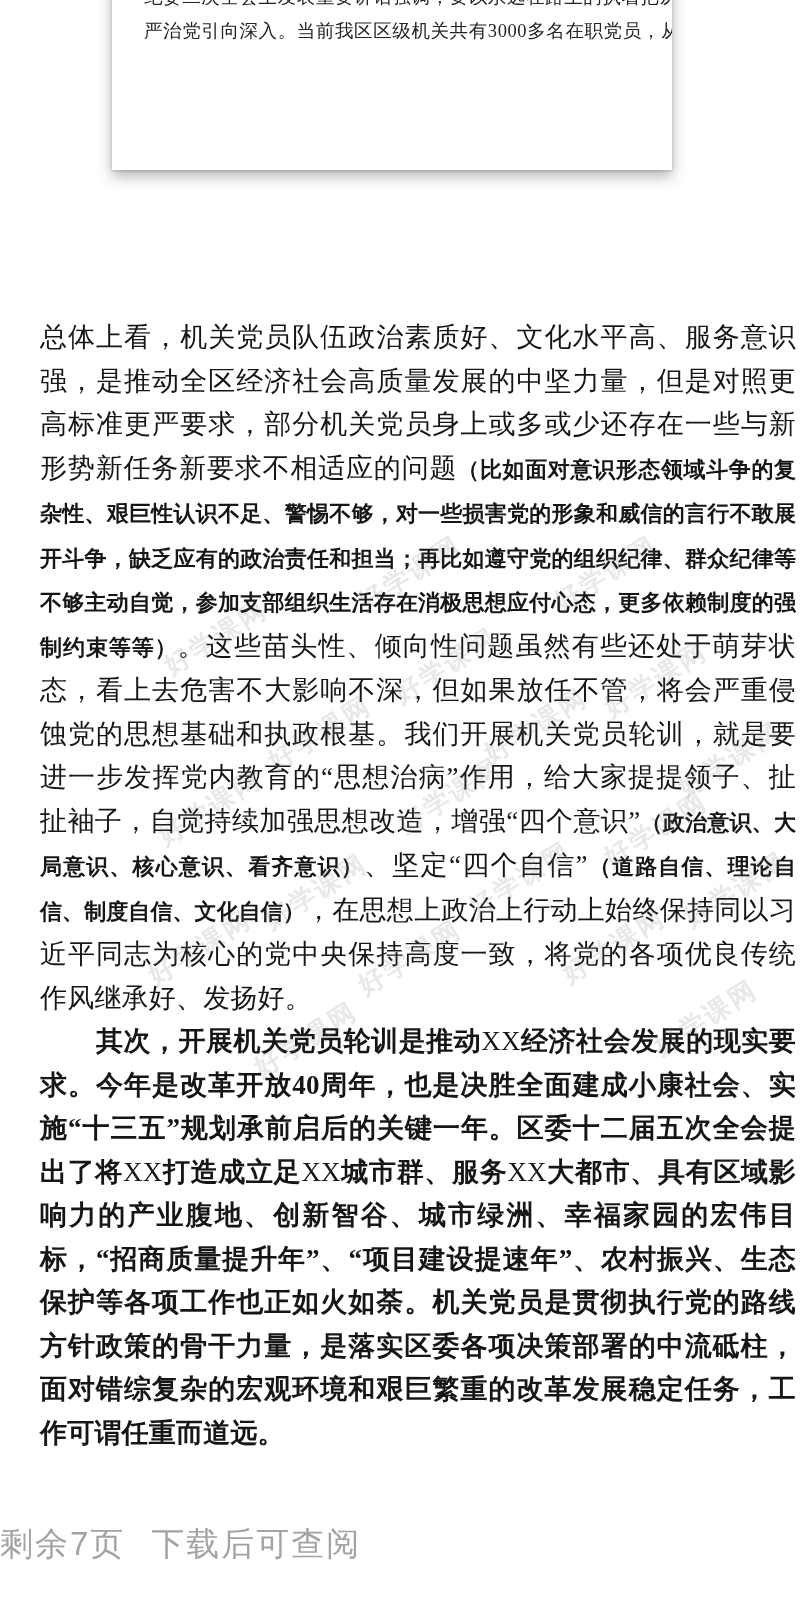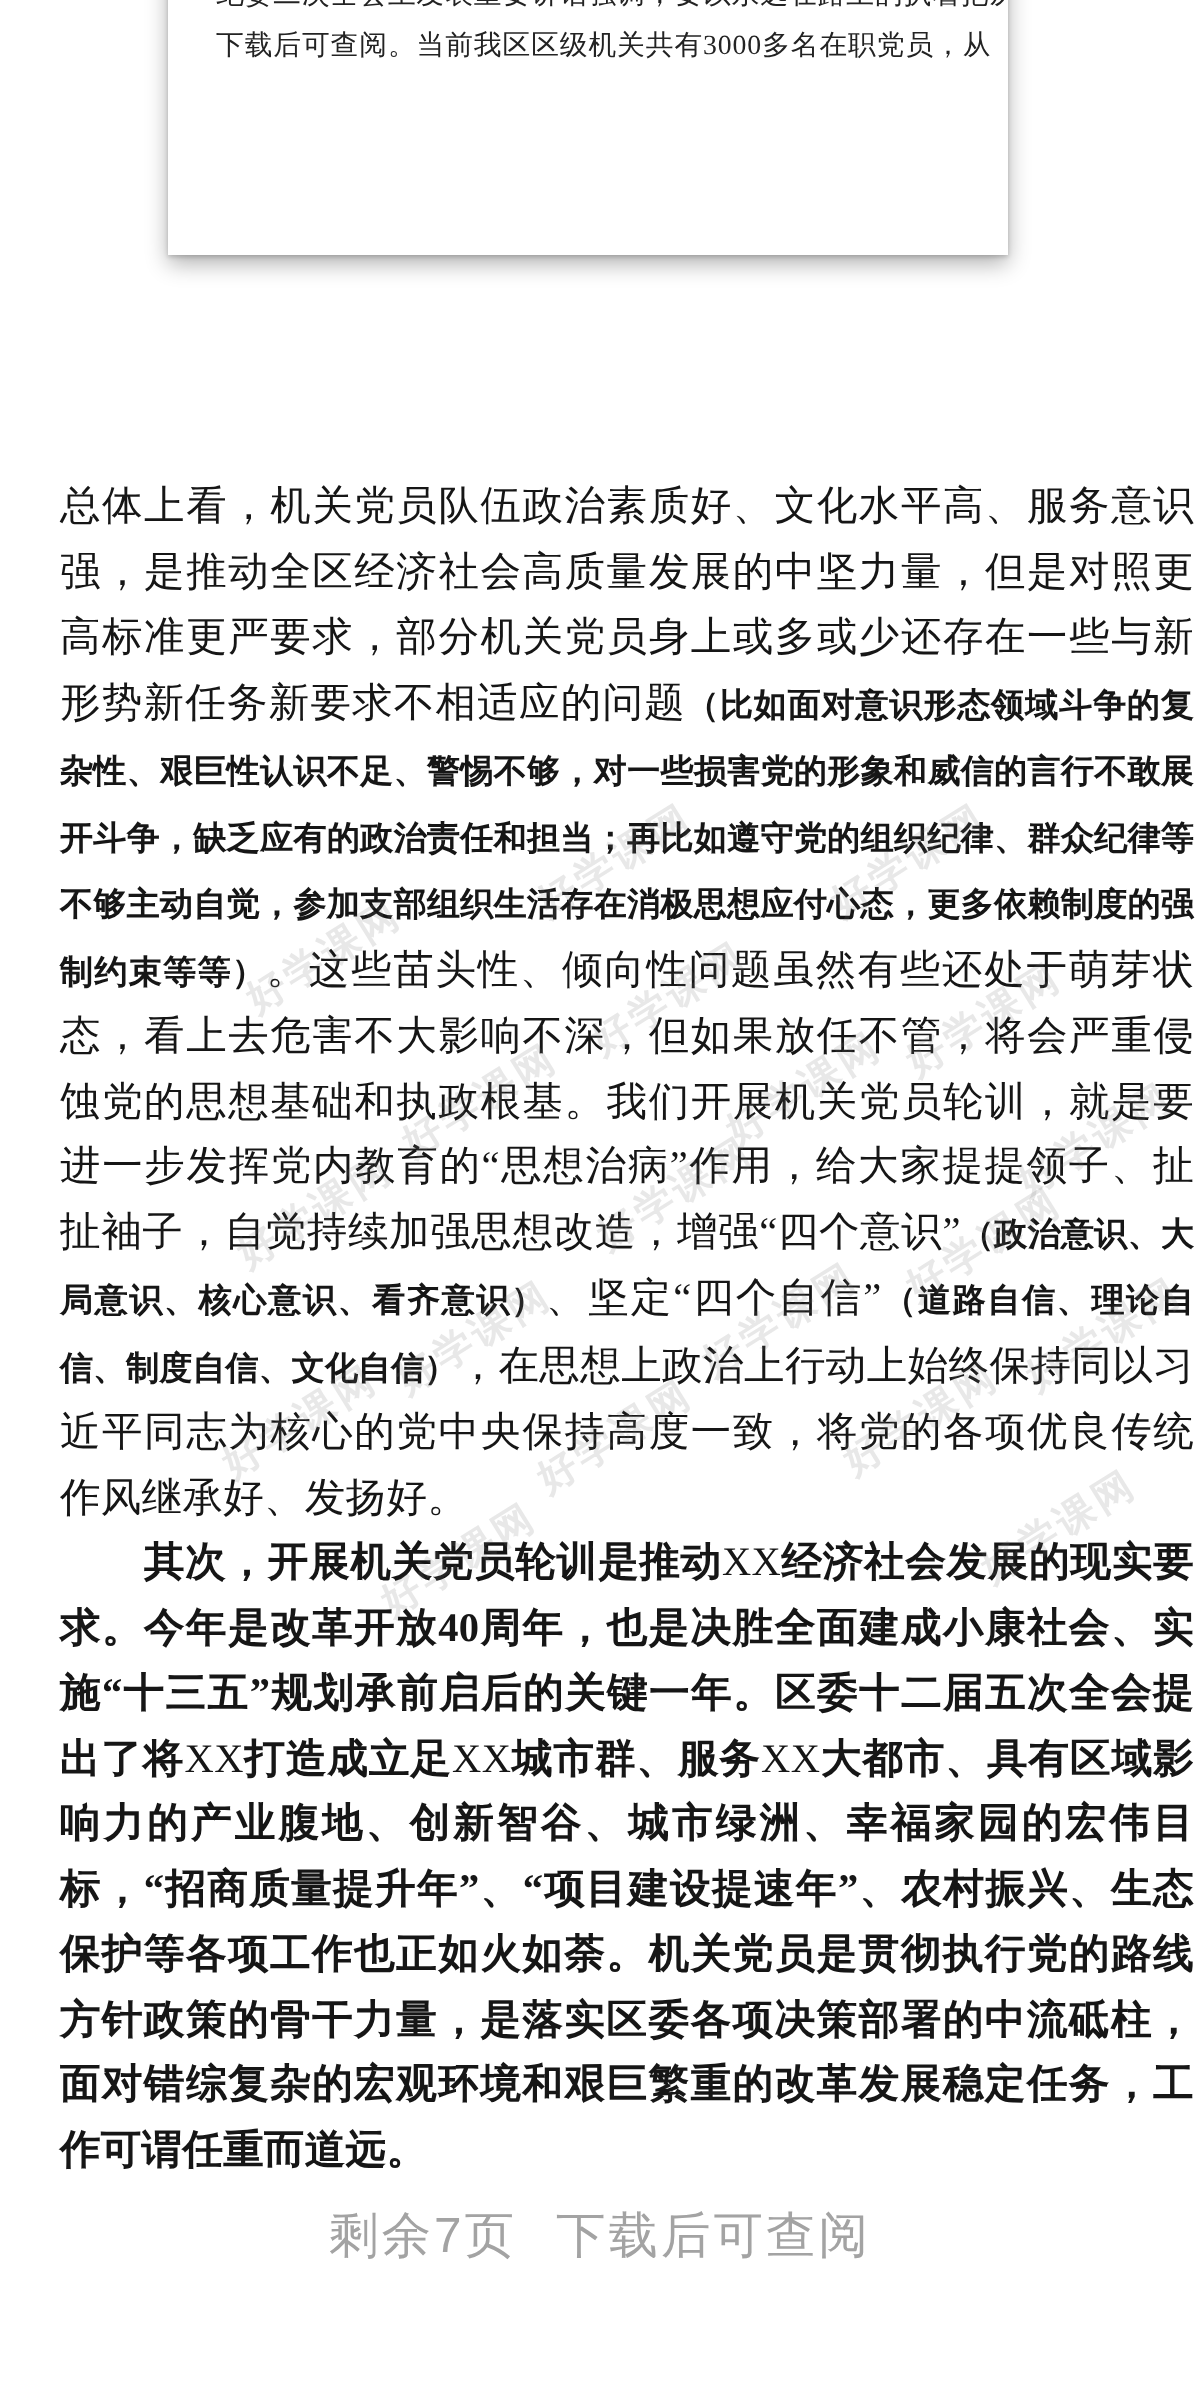--- a/index.html
+++ b/index.html
@@ -91,37 +91,36 @@
     pointer-events: none;
     font-family: "Liberation Sans", "DejaVu Sans", sans-serif;
     user-select: none;
   }
 
   
   .footer {
     position: absolute;
     left: 0;
     right: 0;
-    top: 1468px;
-    text-align: center;
+    top: 1522px;
     color: #a3a3a3;
     font-size: 33px;
     letter-spacing: 2px;
     font-family: "Liberation Sans", "DejaVu Sans", sans-serif;
   }
   .footer .gap { display: inline-block; width: 26px; }
 </style>
 </head>
 <body>
 
 <div class="page-card">
   <div class="page-card-inner">
 
     <div class="card-line">纪委二次全会上发表重要讲话强调，要以永远在路上的执着把从</div>
-    <div class="card-line">下载后可查阅。当前我区区级机关共有3000多名在职党员，从</div>
+    <div class="card-line">严治党引向深入。当前我区区级机关共有3000多名在职党员，从</div>
   </div>
 </div>
 
 <div class="body-wrap">
 
   <p class="para"><span>总体上看，机关党员队伍政治素质好、文化水平高、服务意识强，是推动全区经济社会高质量发展的中坚力量，但是对照更高标准更严要求，部分机关党员身上或多或少还存在一些与新形势新任务新要求不相适应的问题</span><span class="note">（比如面对意识形态领域斗争的复杂性、艰巨性认识不足、警惕不够，对一些损害党的形象和威信的言行不敢展开斗争，缺乏应有的政治责任和担当；再比如遵守党的组织纪律、群众纪律等不够主动自觉，参加支部组织生活存在消极思想应付心态，更多依赖制度的强制约束等等）</span><span>。这些苗头性、倾向性问题虽然有些还处于萌芽状态，看上去危害不大影响不深，但如果放任不管，将会严重侵蚀党的思想基础和执政根基。我们开展机关党员轮训，就是要进一步发挥党内教育的“思想治病”作用，给大家提提领子、扯扯袖子，自觉持续加强思想改造，增强“四个意识”</span><span class="note">（政治意识、大局意识、核心意识、看齐意识）</span><span>、坚定“四个自信”</span><span class="note">（道路自信、理论自信、制度自信、文化自信）</span><span>，在思想上政治上行动上始终保持同以习近平同志为核心的党中央保持高度一致，将党的各项优良传统作风继承好、发扬好。</span></p>
 
   <p class="para indent heavy"><span>其次，开展机关党员轮训是推动</span><span class="strongx">XX</span><span>经济社会发展的现实要求。今年是改革开放40周年，也是决胜全面建成小康社会、实施“十三五”规划承前启后的关键一年。区委十二届五次全会提出了将</span><span class="strongx">XX</span><span>打造成立足</span><span class="strongx">XX</span><span>城市群、服务</span><span class="strongx">XX</span><span>大都市、具有区域影响力的产业腹地、创新智谷、城市绿洲、幸福家园的宏伟目标，“招商质量提升年”、“项目建设提速年”、农村振兴、生态保护等各项工作也正如火如荼。机关党员是贯彻执行党的路线方针政策的骨干力量，是落实区委各项决策部署的中流砥柱，面对错综复杂的宏观环境和艰巨繁重的改革发展稳定任务，工作可谓任重而道远。</span></p>
 
 </div>

